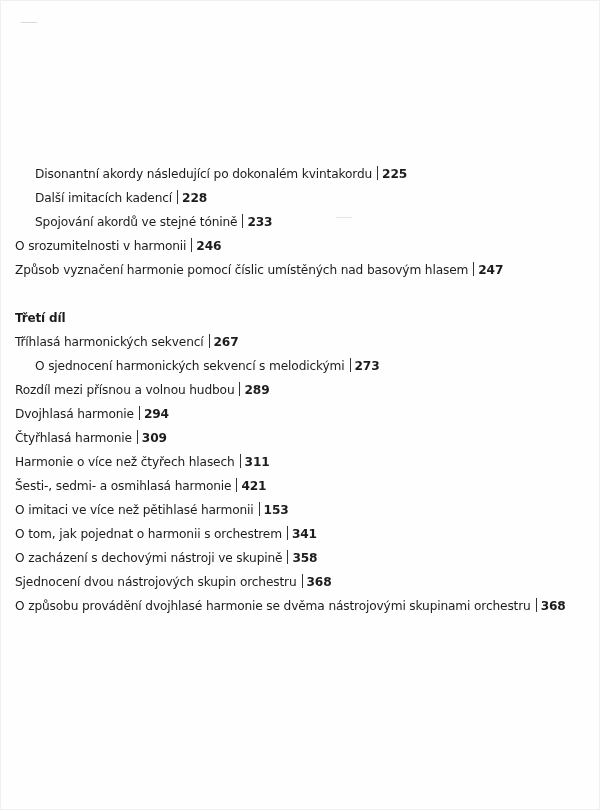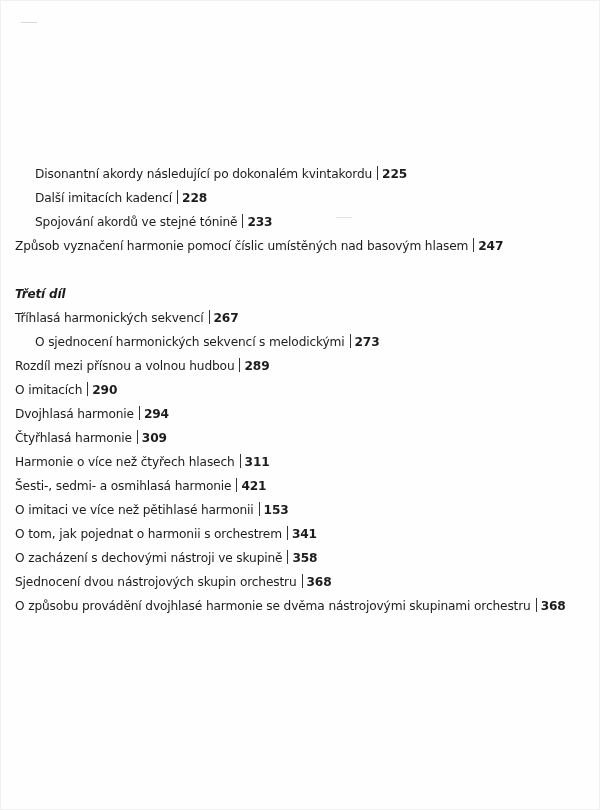--- a/index.html
+++ b/index.html
@@ -42,21 +42,20 @@
       line-height: 24px;
       font-size: 12.2px;
       letter-spacing: -0.15px;
       white-space: nowrap;
     }
     .toc-item.indent { padding-left: 20px; }
     .toc-item.gap { margin-top: 24px; }
     .toc-item.heading {
       font-weight: bold;
       font-size: 12px;
-      font-style: italic;
     }
     .sep {
       display: inline-block;
       width: 1px;
       height: 14px;
       background: #333;
       margin: 0 4px 0 5px;
       vertical-align: -2px;
     }
     .page-num {
@@ -75,36 +74,36 @@
     <li class="toc-item indent">
       <span>Disonantní akordy následující po dokonalém kvintakordu</span><span class="sep"></span><span class="page-num">225</span>
     </li>
     <li class="toc-item indent">
       <span>Další imitacích kadencí</span><span class="sep"></span><span class="page-num">228</span>
     </li>
     <li class="toc-item indent">
       <span>Spojování akordů ve stejné tónině</span><span class="sep"></span><span class="page-num">233</span>
     </li>
     <li class="toc-item">
+      <span>O srozumitelnosti v harmonii</span><span class="sep"></span><span class="page-num">246</span>
+    </li>
+    <li class="toc-item">
       <span>Způsob vyznačení harmonie pomocí číslic umístěných nad basovým hlasem</span><span class="sep"></span><span class="page-num">247</span>
     </li>
 
     <li class="toc-item heading gap">Třetí díl</li>
 
     <li class="toc-item">
       <span>Tříhlasá harmonických sekvencí</span><span class="sep"></span><span class="page-num">267</span>
     </li>
     <li class="toc-item indent">
       <span>O sjednocení harmonických sekvencí s melodickými</span><span class="sep"></span><span class="page-num">273</span>
     </li>
     <li class="toc-item">
       <span>Rozdíl mezi přísnou a volnou hudbou</span><span class="sep"></span><span class="page-num">289</span>
-    </li>
-    <li class="toc-item">
-      <span>O imitacích</span><span class="sep"></span><span class="page-num">290</span>
     </li>
     <li class="toc-item">
       <span>Dvojhlasá harmonie</span><span class="sep"></span><span class="page-num">294</span>
     </li>
     <li class="toc-item">
       <span>Čtyřhlasá harmonie</span><span class="sep"></span><span class="page-num">309</span>
     </li>
     <li class="toc-item">
       <span>Harmonie o více než čtyřech hlasech</span><span class="sep"></span><span class="page-num">311</span>
     </li>

